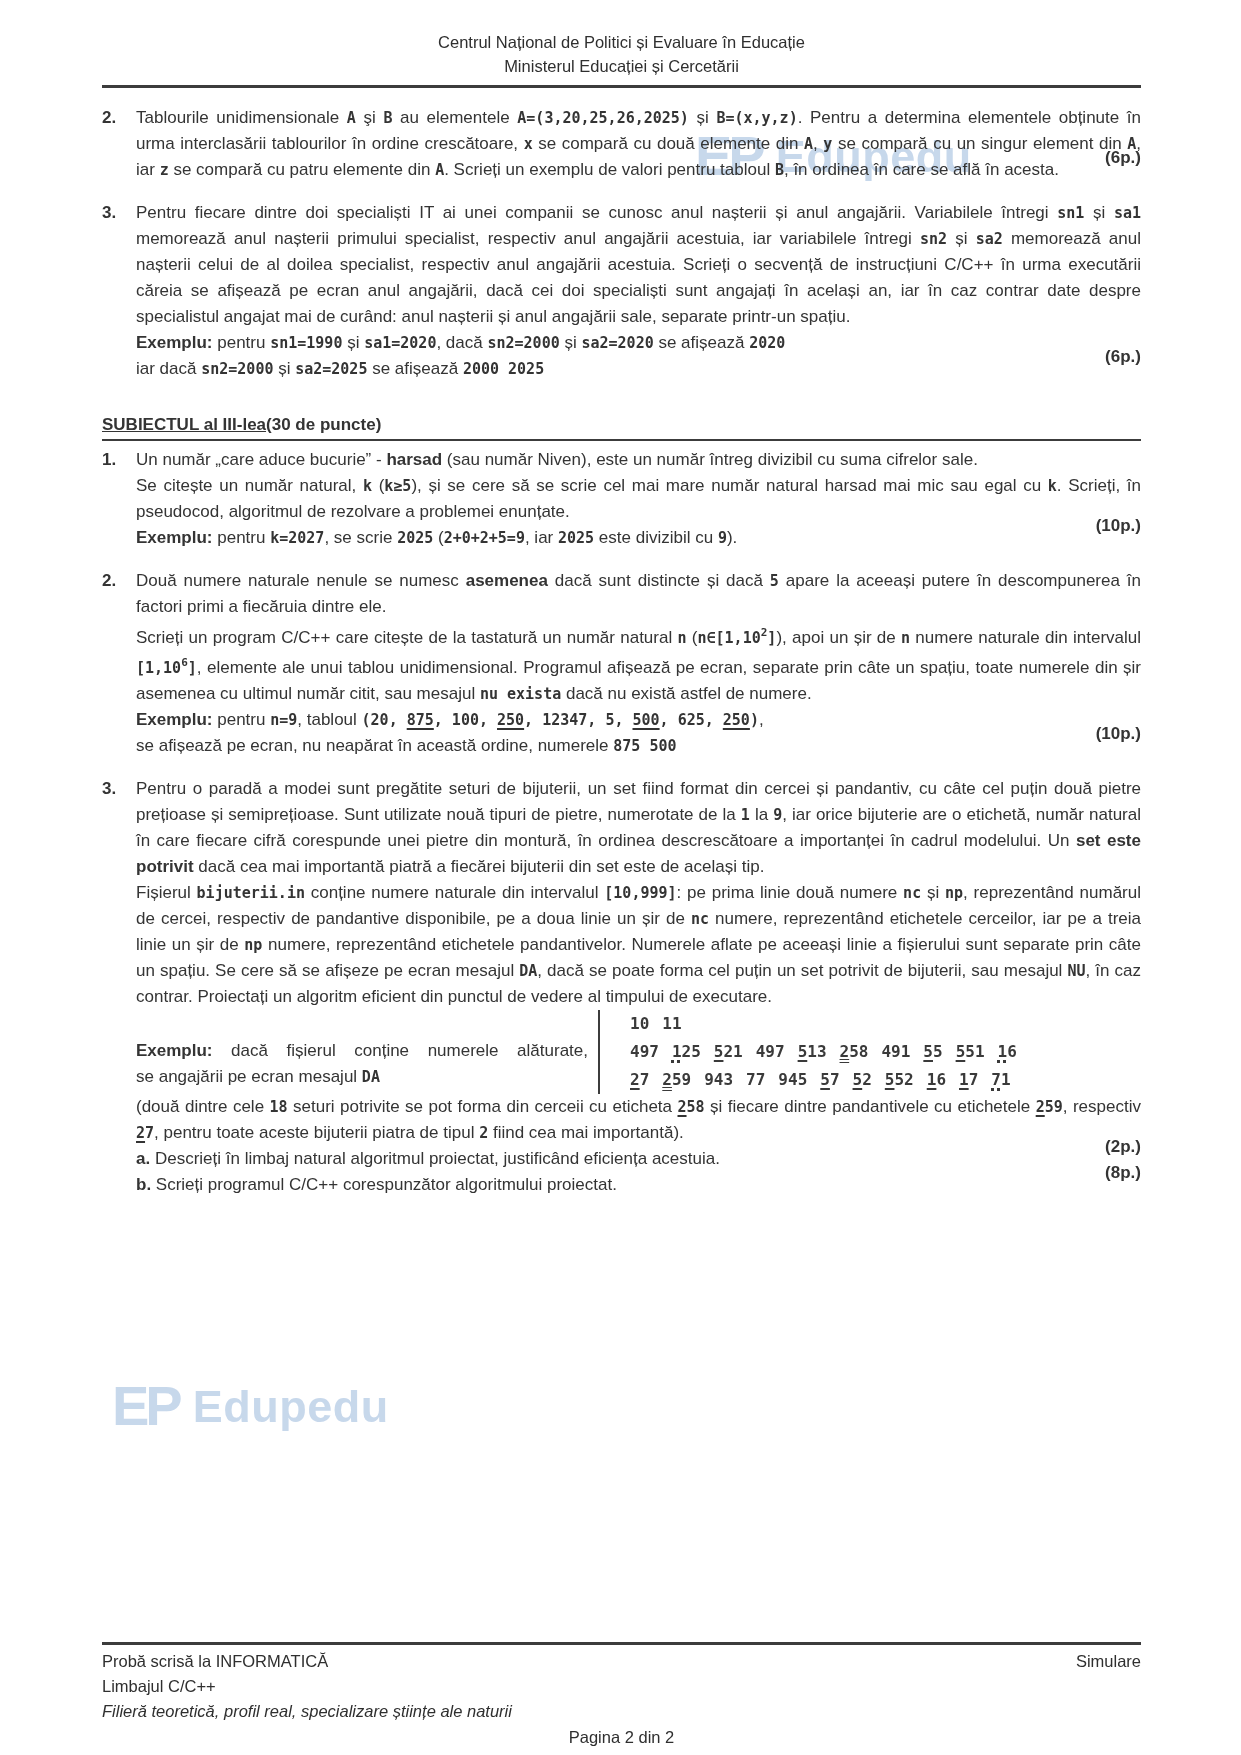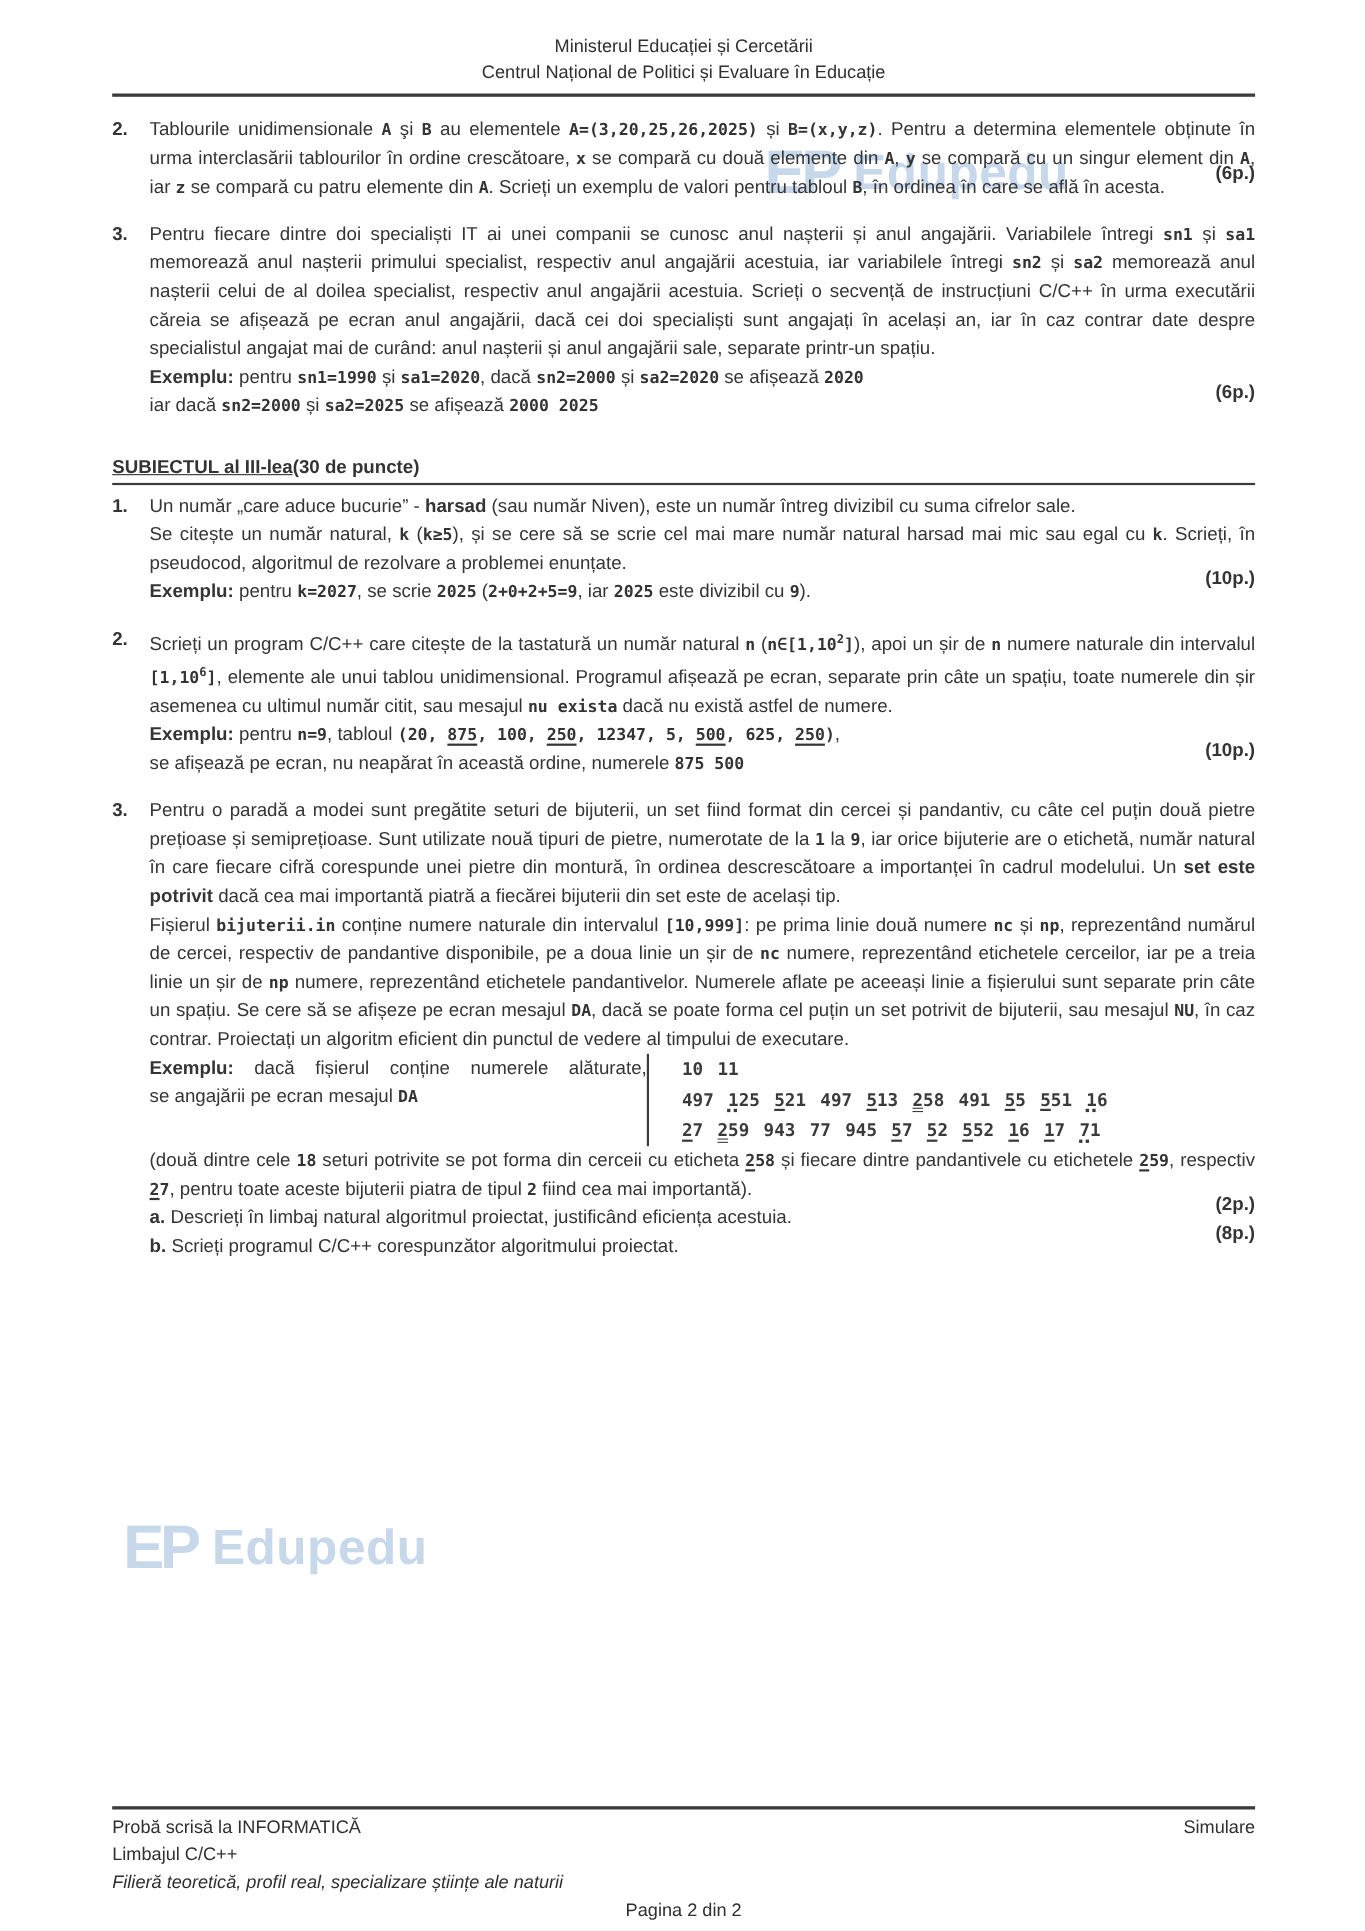--- a/index.html
+++ b/index.html
@@ -20,21 +20,21 @@
   .pts{position:absolute;right:0;bottom:12px;font-weight:bold;white-space:nowrap;background:transparent;}
   .seg-b{font-weight:bold;}
   .seg-c{font-family:"DejaVu Sans Mono",monospace;font-weight:bold;font-size:15px;}
   .seg-cu{font-family:"DejaVu Sans Mono",monospace;font-weight:bold;font-size:15px;
           text-decoration:underline;text-decoration-thickness:2px;text-underline-offset:3px;}
   .seg-csup{font-family:"DejaVu Sans Mono",monospace;font-weight:bold;font-size:11px;vertical-align:super;}
   .section-head{display:flex;align-items:flex-end;
     font-weight:bold;border-bottom:2.5px solid #3c3c3c;margin-top:30px;padding-bottom:1px;}
   .section-title{text-decoration:underline;}
   .example-row{display:flex;margin-top:0;}
-  .example-left{width:452px;flex:none;}
+  .example-left{width:452px;flex:none;padding-right:10px;margin-top:28px;}
   .example-file{border-left:2px solid #3c3c3c;padding-left:30px;
     font-family:"DejaVu Sans Mono",monospace;font-weight:bold;font-size:16px;
     line-height:28px;white-space:nowrap;color:#3a3a3a;}
   .ftok{margin-right:13px;}
   .u-solid{text-decoration:underline;text-decoration-thickness:2px;text-underline-offset:3px;}
   .u-double{text-decoration:underline double;text-underline-offset:2px;}
   .u-dotted{text-decoration:underline dotted;text-decoration-thickness:2.5px;text-underline-offset:3px;}
   .footer{position:absolute;left:102px;right:100px;top:1642px;z-index:1;font-size:16.5px;line-height:25px;color:#2f2f2f;}
   .footer-row{display:flex;justify-content:space-between;}
   .footer-italic{font-style:italic;}
@@ -56,22 +56,22 @@
     <span class="wm-text">Edupedu</span>
   </div>
   <div class="watermark wm-left" style="color: rgb(181, 203, 229);">
     <span class="wm-logo">EP</span>
     <span class="wm-text">Edupedu</span>
   </div>
 
   <div class="content">
 
     <div class="hdr">
+      <div>Centrul Național de Politici și Evaluare în Educație</div>
       <div>Ministerul Educației și Cercetării</div>
-      <div>Centrul Național de Politici și Evaluare în Educație</div>
     </div>
     <hr class="rule">
 
     <div class="item">
       <div class="item-num">2.</div>
       <div class="item-body">
         <p class="para">
           <span><span>Tablourile unidimensionale </span><span class="seg-c">A</span><span> şi </span><span class="seg-c">B</span><span> au elementele </span><span class="seg-c">A=(3,20,25,26,2025)</span><span> și </span><span class="seg-c">B=(x,y,z)</span><span>. Pentru a determina elementele obținute în urma interclasării tablourilor în ordine crescătoare, </span><span class="seg-c">x</span><span> se compară cu două elemente din </span><span class="seg-c">A</span><span>, </span><span class="seg-c">y</span><span> se compară cu un singur element din </span><span class="seg-c">A</span><span>, iar </span><span class="seg-c">z</span><span> se compară cu patru elemente din </span><span class="seg-c">A</span><span>. Scrieți un exemplu de valori pentru tabloul </span><span class="seg-c">B</span><span>, în ordinea în care se află în acesta.</span></span>
           <span class="pts">(6p.)</span>
         </p>
@@ -103,20 +103,21 @@
         <p class="para left">
           <span><span class="seg-b">Exemplu:</span><span> pentru </span><span class="seg-c">k=2027</span><span>, se scrie </span><span class="seg-c">2025</span><span> (</span><span class="seg-c">2+0+2+5=9</span><span>, iar </span><span class="seg-c">2025</span><span> este divizibil cu </span><span class="seg-c">9</span><span>).</span></span>
           <span class="pts">(10p.)</span>
         </p>
       </div>
     </div>
 
     <div class="item">
       <div class="item-num">2.</div>
       <div class="item-body">
+        <p class="para"><span><span>Două numere naturale nenule se numesc </span><span class="seg-b">asemenea</span><span> dacă sunt distincte și dacă </span><span class="seg-c">5</span><span> apare la aceeași putere în descompunerea în factori primi a fiecăruia dintre ele.</span></span></p>
         <p class="para"><span><span>Scrieți un program C/C++ care citește de la tastatură un număr natural </span><span class="seg-c">n</span><span> (</span><span class="seg-c">n∈[1,10</span><span class="seg-csup">2</span><span class="seg-c">]</span><span>), apoi un șir de </span><span class="seg-c">n</span><span> numere naturale din intervalul </span><span class="seg-c">[1,10</span><span class="seg-csup">6</span><span class="seg-c">]</span><span>, elemente ale unui tablou unidimensional. Programul afișează pe ecran, separate prin câte un spațiu, toate numerele din șir asemenea cu ultimul număr citit, sau mesajul </span><span class="seg-c">nu exista</span><span> dacă nu există astfel de numere.</span></span></p>
         <p class="para left"><span><span class="seg-b">Exemplu:</span><span> pentru </span><span class="seg-c">n=9</span><span>, tabloul </span><span class="seg-c">(20, </span><span class="seg-cu">875</span><span class="seg-c">, 100, </span><span class="seg-cu">250</span><span class="seg-c">, 12347, 5, </span><span class="seg-cu">500</span><span class="seg-c">, 625, </span><span class="seg-cu">250</span><span class="seg-c">)</span><span>,</span></span></p>
         <p class="para left">
           <span><span>se afișează pe ecran, nu neapărat în această ordine, numerele </span><span class="seg-c">875 500</span></span>
           <span class="pts">(10p.)</span>
         </p>
       </div>
     </div>
 
     <div class="item">

